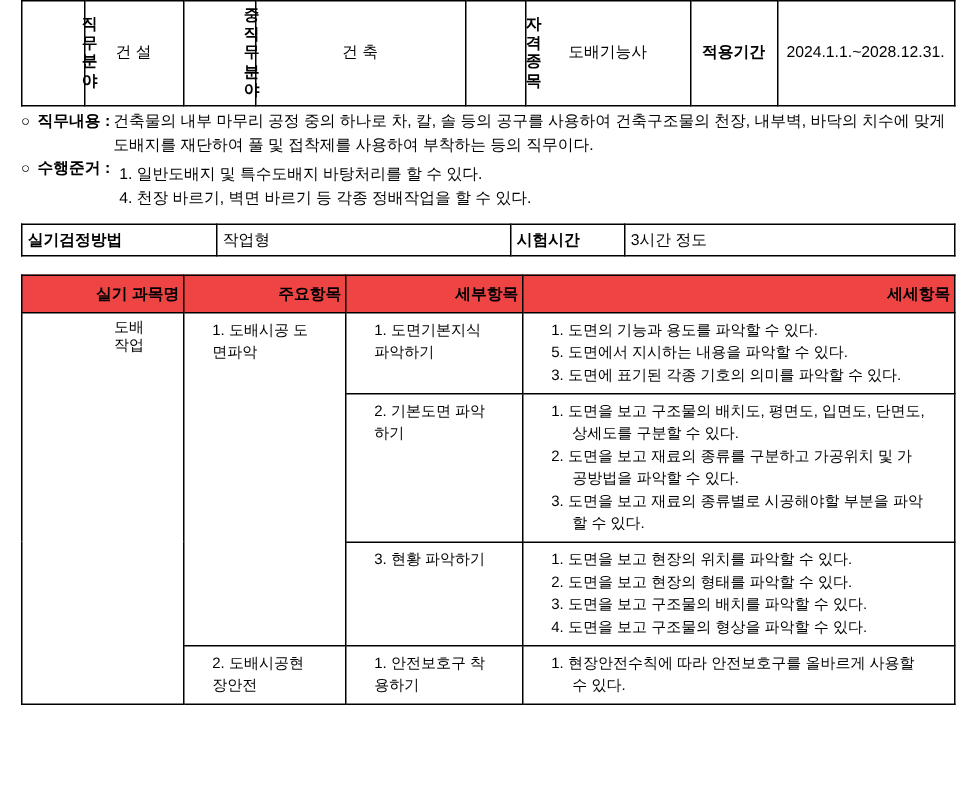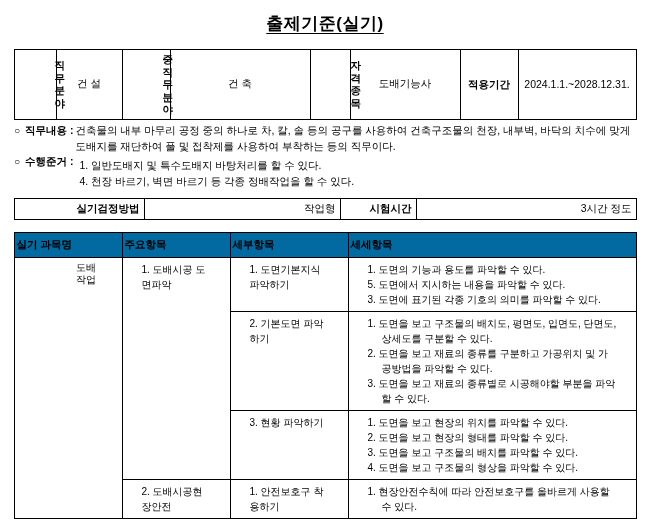--- a/index.html
+++ b/index.html
@@ -98,37 +98,37 @@
   }
   .method-table {
     width: 622px;
     margin: 2px auto 0 auto;
     table-layout: fixed;
   }
   .method-table td {
     border: 1px solid #000;
     padding: 3px 4px;
     font-size: 10.5px;
-    text-align: right;
+    text-align: left;
   }
   .method-table td.lbl {
     font-weight: bold;
   }
   .main-table {
     width: 622px;
     margin: 12px auto 0 auto;
     table-layout: fixed;
   }
   .main-table th {
     border: 1px solid #000;
-    background: #0369a1;
+    background: #ef4444;
     font-size: 10.5px;
     font-weight: bold;
     padding: 5px 2px;
-    text-align: left;
+    text-align: right;
   }
   .main-table td {
     border: 1px solid #000;
     font-size: 10px;
     padding: 4px 19px;
     vertical-align: top;
     line-height: 1.5;
   }
   .main-table td.c-subject {
     text-align: center;
@@ -142,21 +142,20 @@
     padding-left: 14px;
     text-indent: -14px;
     line-height: 1.5;
   }
 </style>
 </head>
 <body>
 
 <div class="page">
 
-  <div class="doc-title">출제기준(실기)</div>
 
   <table class="head-table">
     <colgroup>
       <col style="width:42px">
       <col style="width:66px">
       <col style="width:48px">
       <col style="width:140px">
       <col style="width:40px">
       <col style="width:110px">
       <col style="width:58px">

